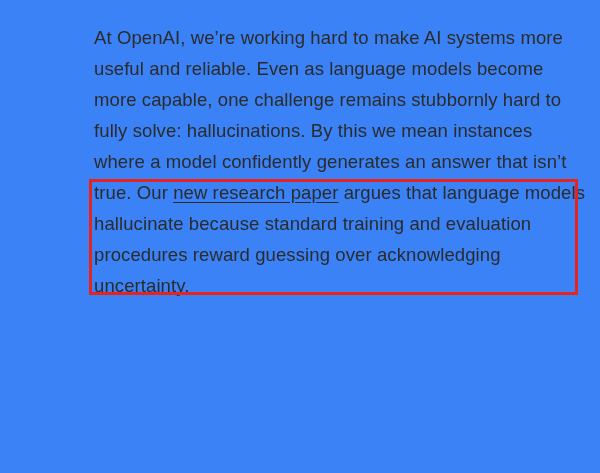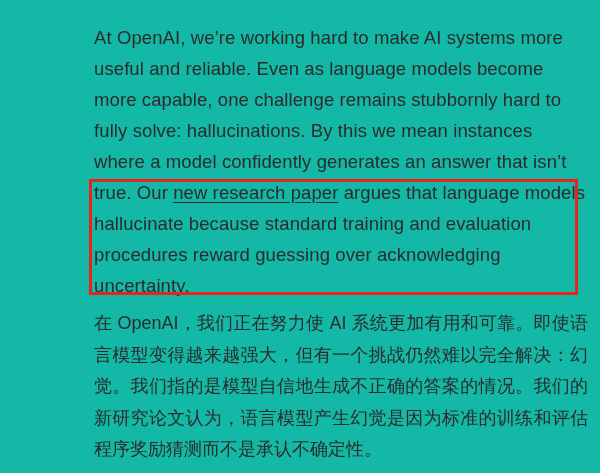--- a/index.html
+++ b/index.html
@@ -10,21 +10,21 @@
     width: 600px;
     height: 473px;
     background: #ffffff;
     font-family: "Liberation Sans", sans-serif;
     overflow: hidden;
   }
   .page {
     position: relative;
     width: 600px;
     height: 473px;
-    background: #14b8a6;
+    background: #3b82f6;
     box-sizing: border-box;
   }
   .content {
     position: absolute;
     left: 94px;
     top: 22px;
     width: 492px;
   }
   .para-en {
     font-size: 18.5px;
@@ -64,15 +64,14 @@
 <body>
 
 <div class="page">
 
   <div class="content">
     <p class="para-en"><span>At OpenAI, we’re working hard to make AI systems more useful and reliable. Even as language models become more capable, one challenge remains stubbornly hard to fully solve: hallucinations. By this we mean instances where a model confidently generates an answer that isn’t true. Our </span><a class="link" href="#">new research paper</a><span> argues that language models hallucinate because standard training and evaluation procedures reward guessing over acknowledging uncertainty.</span></p>
   </div>
 
   <div class="highlight-box"></div>
 
-  <p class="para-zh">在 OpenAI，我们正在努力使 AI 系统更加有用和可靠。即使语言模型变得越来越强大，但有一个挑战仍然难以完全解决：幻觉。我们指的是模型自信地生成不正确的答案的情况。我们的新研究论文认为，语言模型产生幻觉是因为标准的训练和评估程序奖励猜测而不是承认不确定性。</p>
 
 </div>
 
 </body></html>

